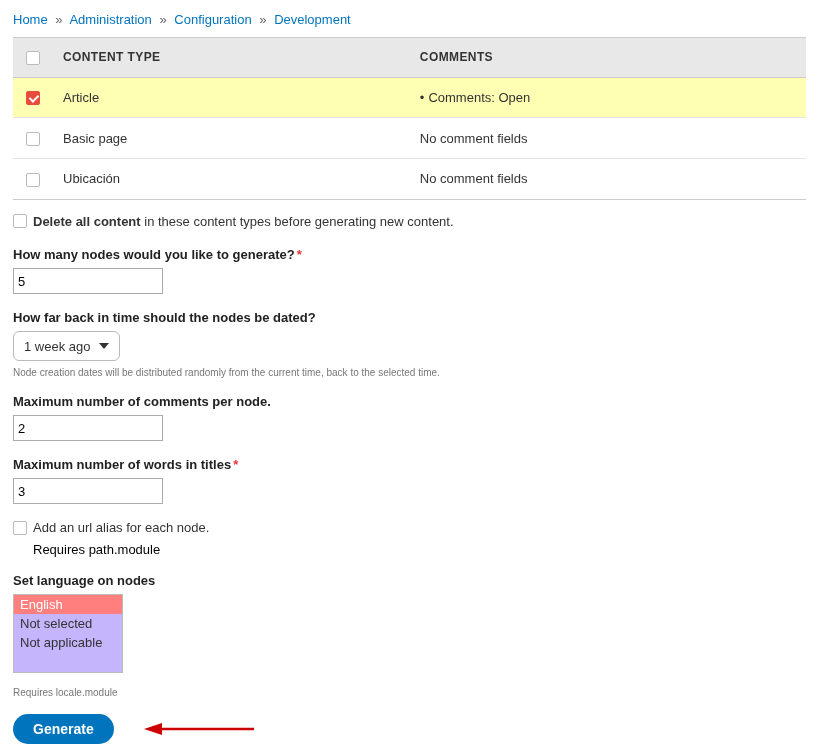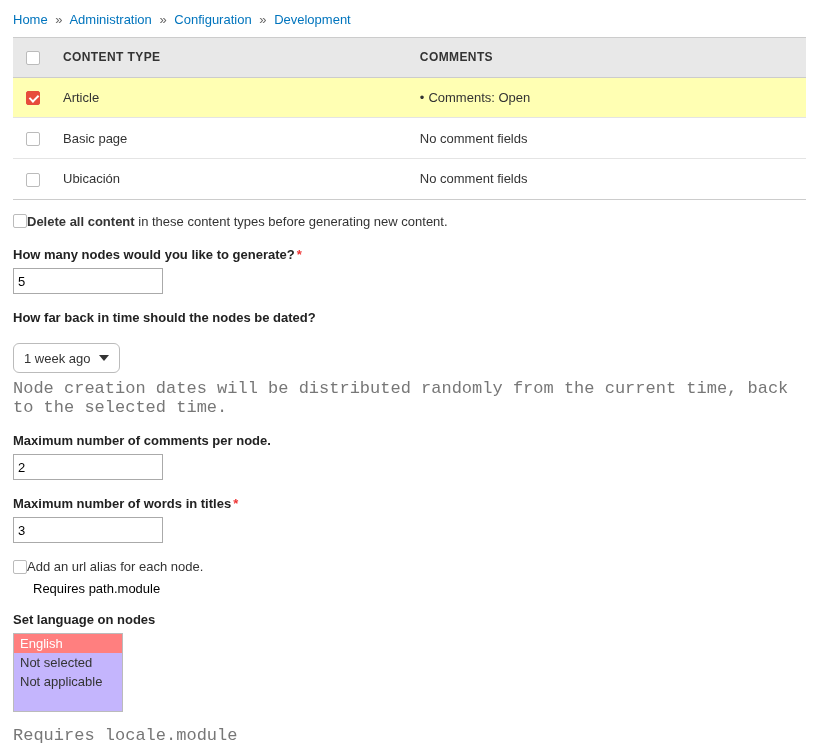--- a/index.html
+++ b/index.html
@@ -65,42 +65,41 @@
       position: absolute;
       left: 4px; top: 1px;
       width: 4px; height: 7px;
       border: solid #fff;
       border-width: 0 2px 2px 0;
       transform: rotate(45deg);
     }
 
     .form-item { margin: 8px 0 16px 0; }
     .form-item label.bold { font-weight: bold; display: block; margin-bottom: 6px; color: #222; }
-    .form-item .desc { color: #777; font-size: 17px; margin-top: 6px; font-family: Liberation Mono, monospace; }
+    .form-item .desc { color: #777; font-size: 10px; margin-top: 6px; }
     .req { color: #e33; padding-left: 2px; }
 
-    .inline-check { display: inline-flex; align-items: center; gap: 0; }
+    .inline-check { display: inline-flex; align-items: center; gap: 6px; }
     .inline-check span .emph { font-weight: bold; }
 
     input[type="number"].num {
       width: 150px; height: 26px;
       padding: 2px 4px;
       border: 1px solid #aaa;
       font-size: 13px;
     }
 
     .select-wrap {
       display: inline-flex; align-items: center;
       border: 1px solid #bbb;
       padding: 4px 10px;
       border-radius: 6px;
       height: 30px;
       background: #fff;
       cursor: pointer;
-      margin-top: 12px;
     }
     .chevron {
       margin-left: 8px;
       width: 0; height: 0;
       border-left: 5px solid transparent;
       border-right: 5px solid transparent;
       border-top: 6px solid #333;
       display: inline-block;
     }
 

